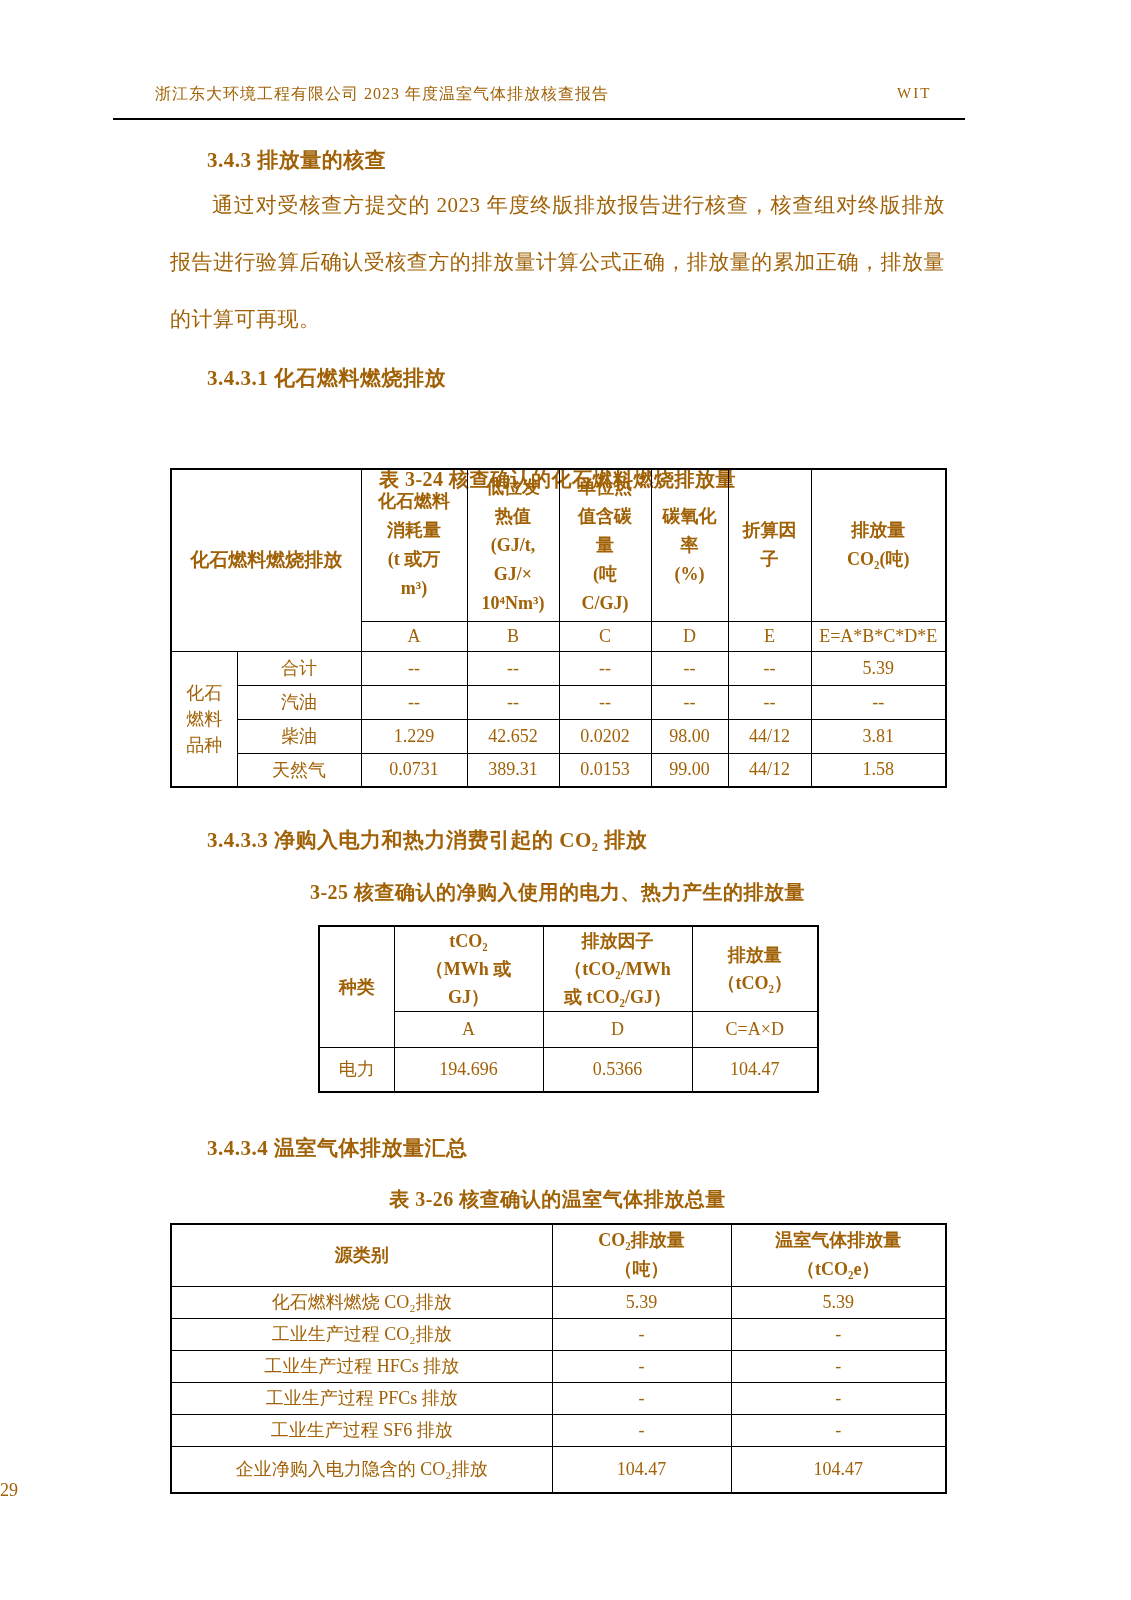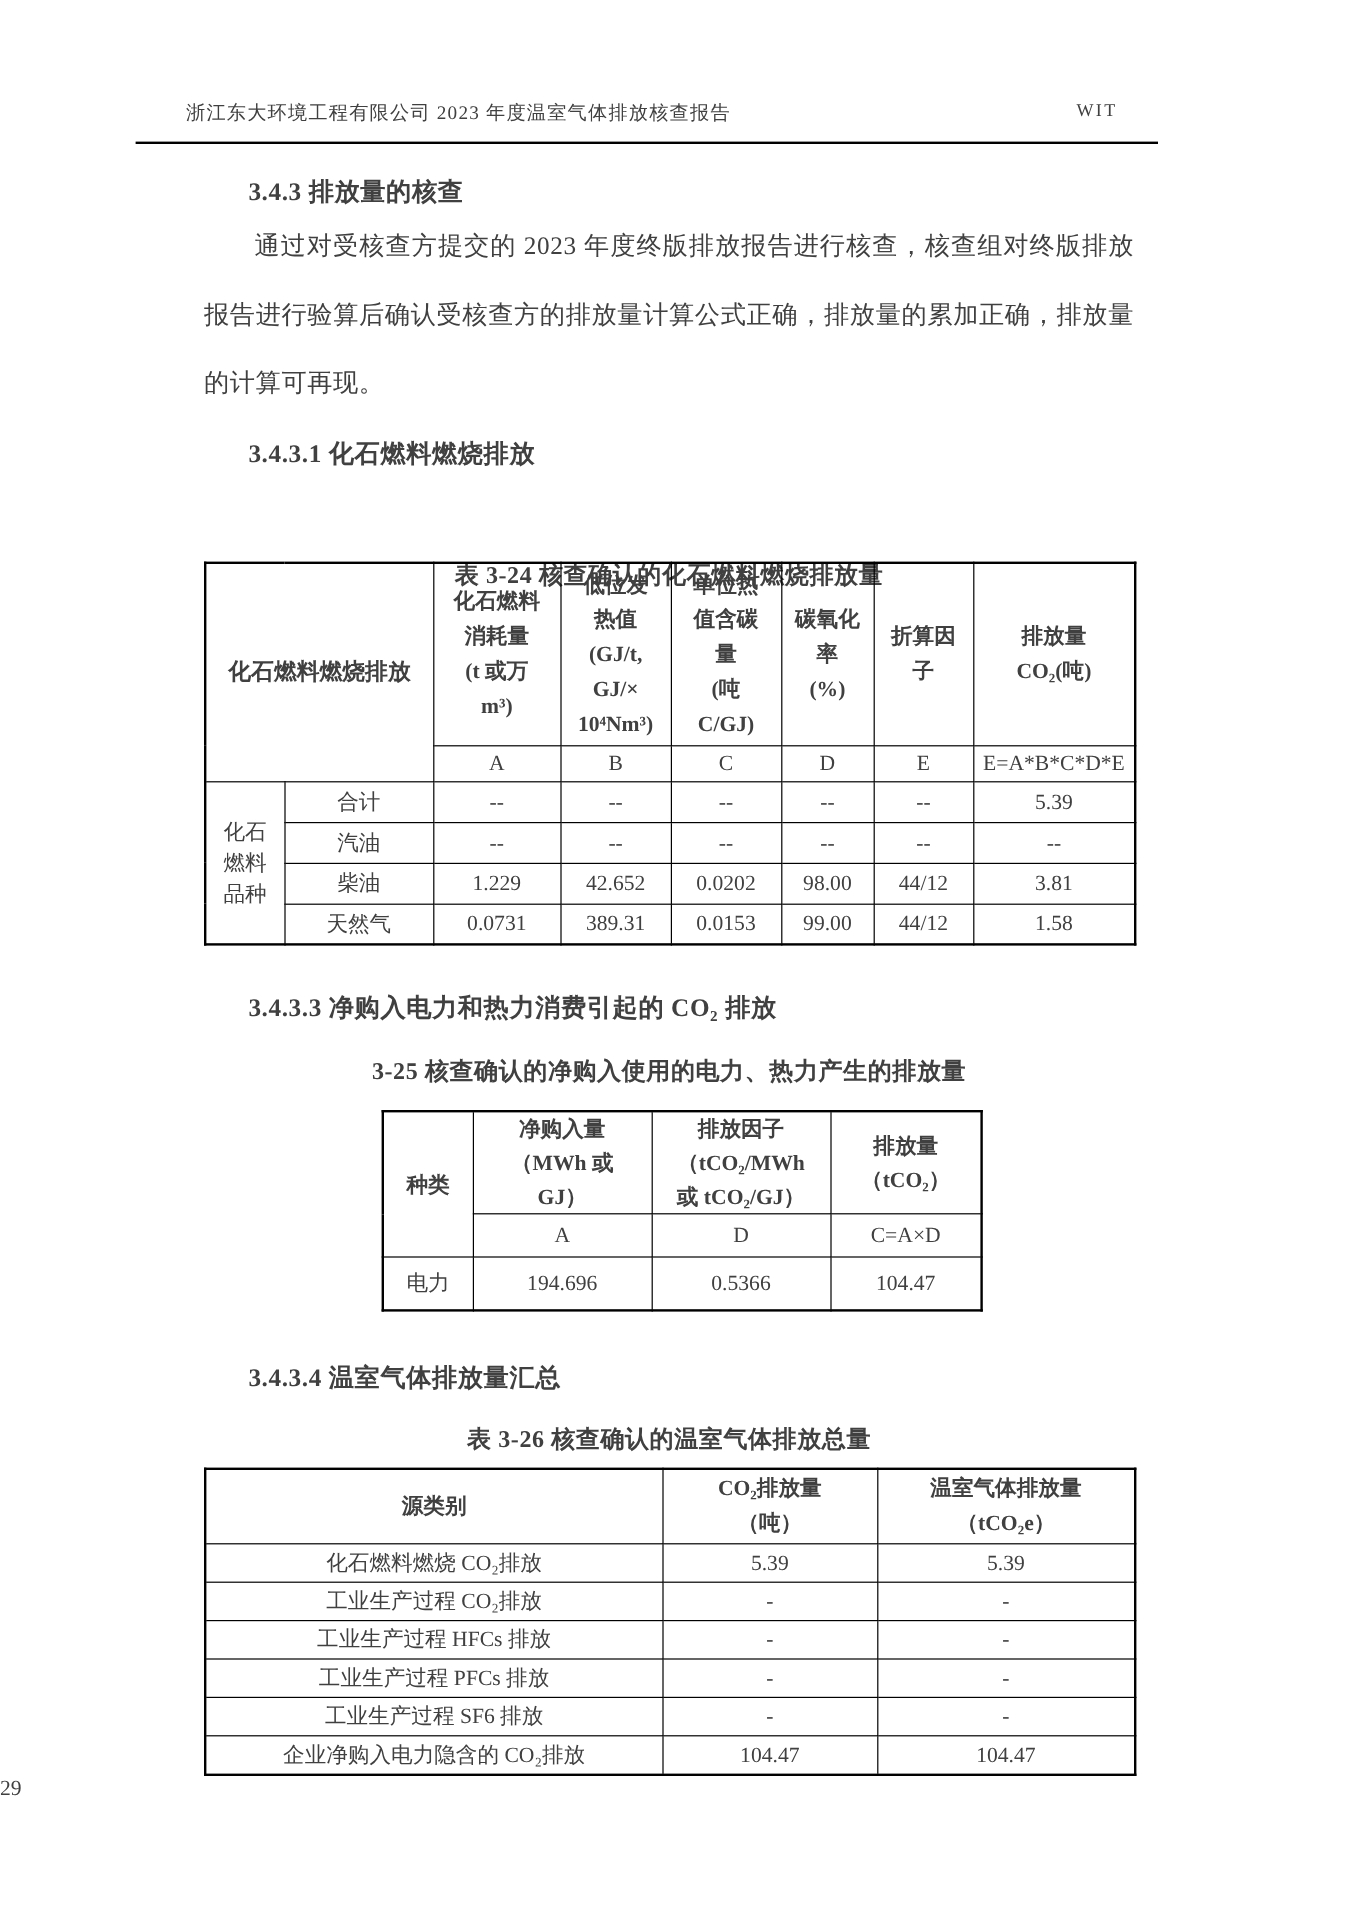--- a/index.html
+++ b/index.html
@@ -1,16 +1,16 @@
 <!DOCTYPE html>
 <html><head>
 <meta charset="utf-8">
 <style>
   html,body{margin:0;padding:0;background:#ffffff;}
-  .page{position:relative;width:1131px;height:1600px;background:#fff;color:#404040;
+  .page{position:relative;width:1131px;height:1600px;background:#fff;color:#a16207;
         font-family:"Liberation Serif","DejaVu Serif",serif;overflow:hidden;}
   .abs{position:absolute;}
   .bold{font-weight:bold;}
   .ml{white-space:pre-line;}
 
   
   .hdr-left{left:155px;top:84px;font-size:16px;letter-spacing:1px;}
   .hdr-right{left:897px;top:85px;font-size:15px;letter-spacing:2px;}
   .hdr-rule{left:113px;top:118px;width:852px;height:0;border-top:2px solid #000;}
 
@@ -42,21 +42,21 @@
 
   #t25{left:318px;top:925px;}
   #t25 tr.hrow{height:85px;}
   #t25 tr.lrow{height:36px;}
   #t25 tr.drow{height:44px;}
   #t25 td.ml{line-height:28px;}
 
   #t26{left:170px;top:1223px;}
   #t26 tr.hrow{height:62px;padding-left:35px;}
   #t26 tr.drow{height:32px;}
-  #t26 tr.drow-last{height:33px;}
+  #t26 tr.drow-last{height:47px;}
 
   #pageno{left:0;top:1480px;width:1131px;text-align:left;font-size:18px;}
 </style>
 </head>
 <body>
 
 <div class="page">
 
   <div class="abs hdr-left">浙江东大环境工程有限公司 2023 年度温室气体排放核查报告</div>
   <div class="abs hdr-right">WIT</div>
@@ -160,21 +160,21 @@
   <table class="tbl abs" id="t25">
     <colgroup>
       <col style="width:75px">
         <col style="width:149px">
         <col style="width:149px">
         <col style="width:126px">
     </colgroup>
     <tbody>
         <tr class="hrow">
       <td rowspan="2" class="bold">种类</td>
-      <td class="bold ml">净购入量
+      <td class="bold ml">tCO₂
 （MWh 或
 GJ）</td>
       <td class="bold ml">排放因子
 （tCO₂/MWh
 或 tCO₂/GJ）</td>
       <td class="bold ml">排放量
 （tCO₂）</td>
     </tr>
     <tr class="lrow">
       <td>A</td>

